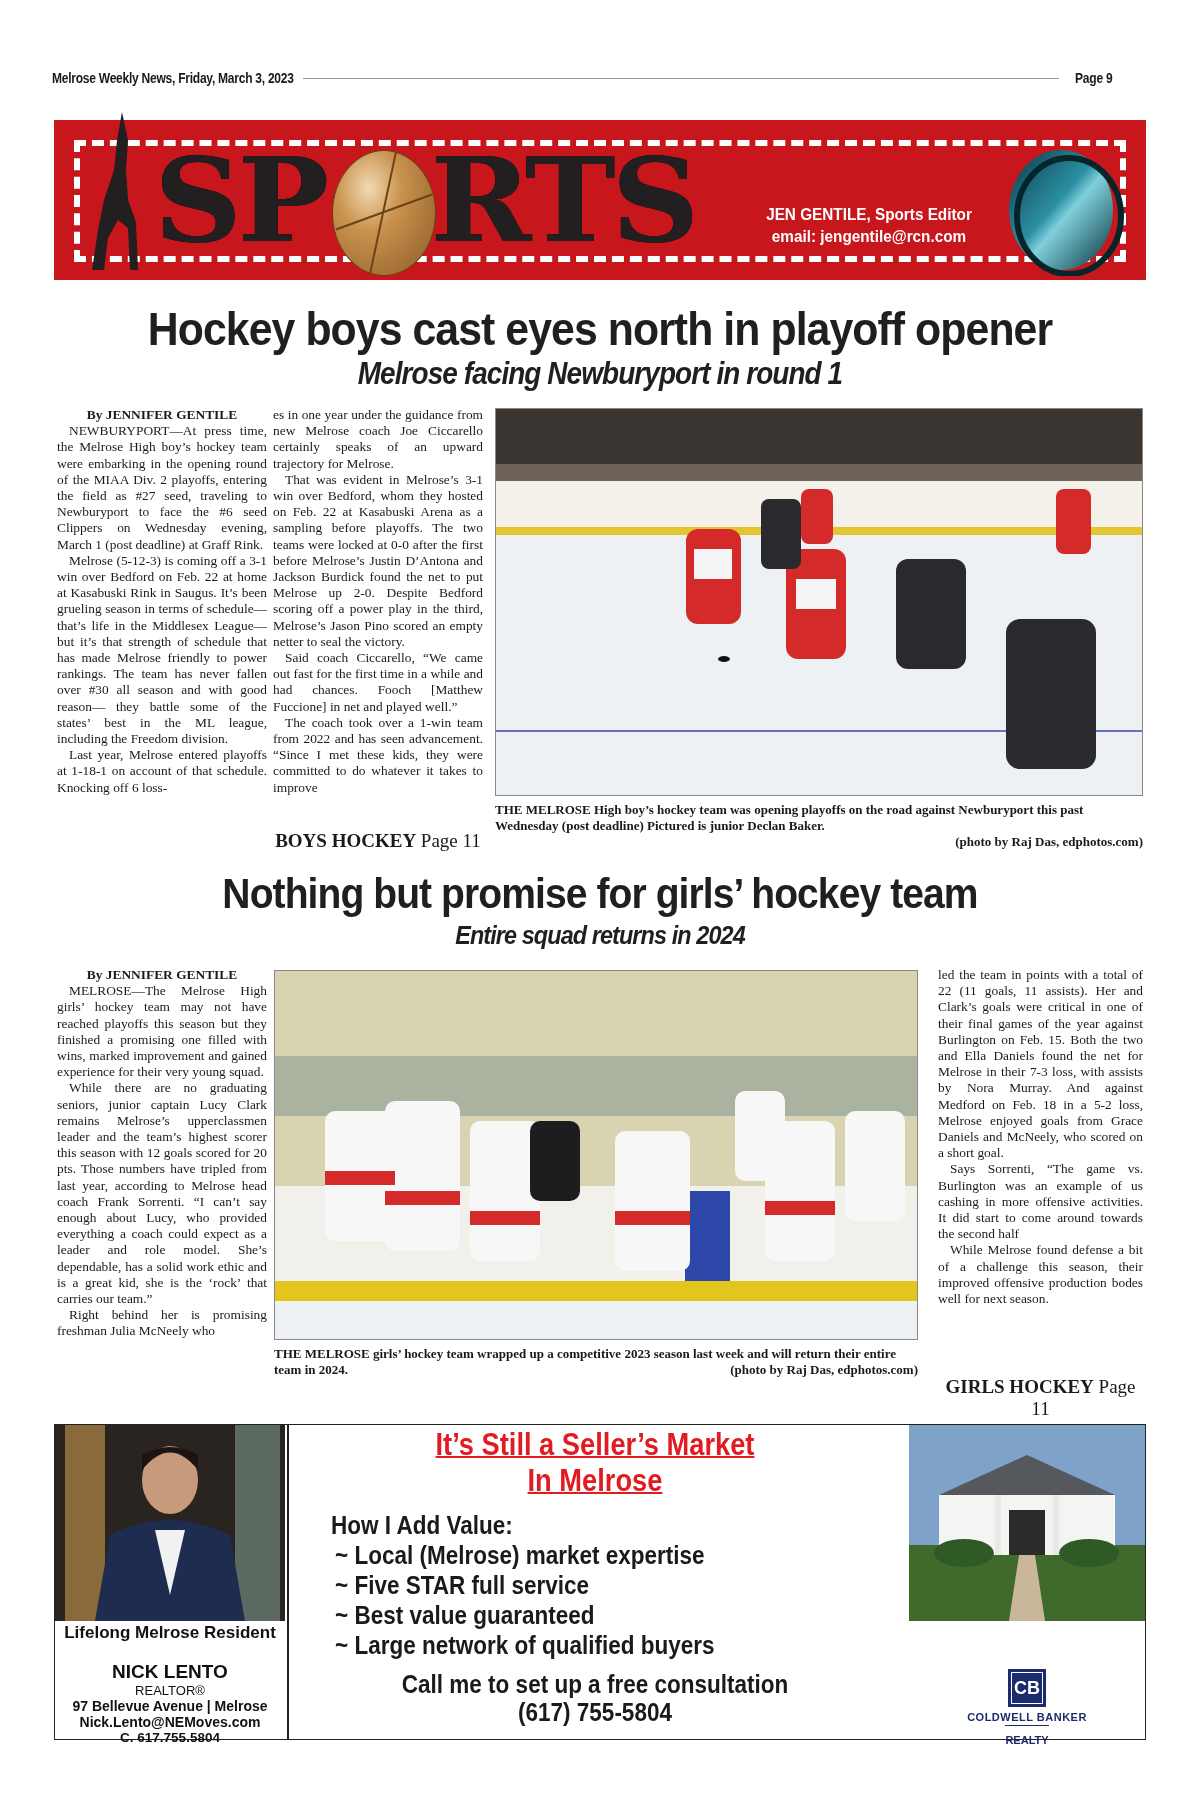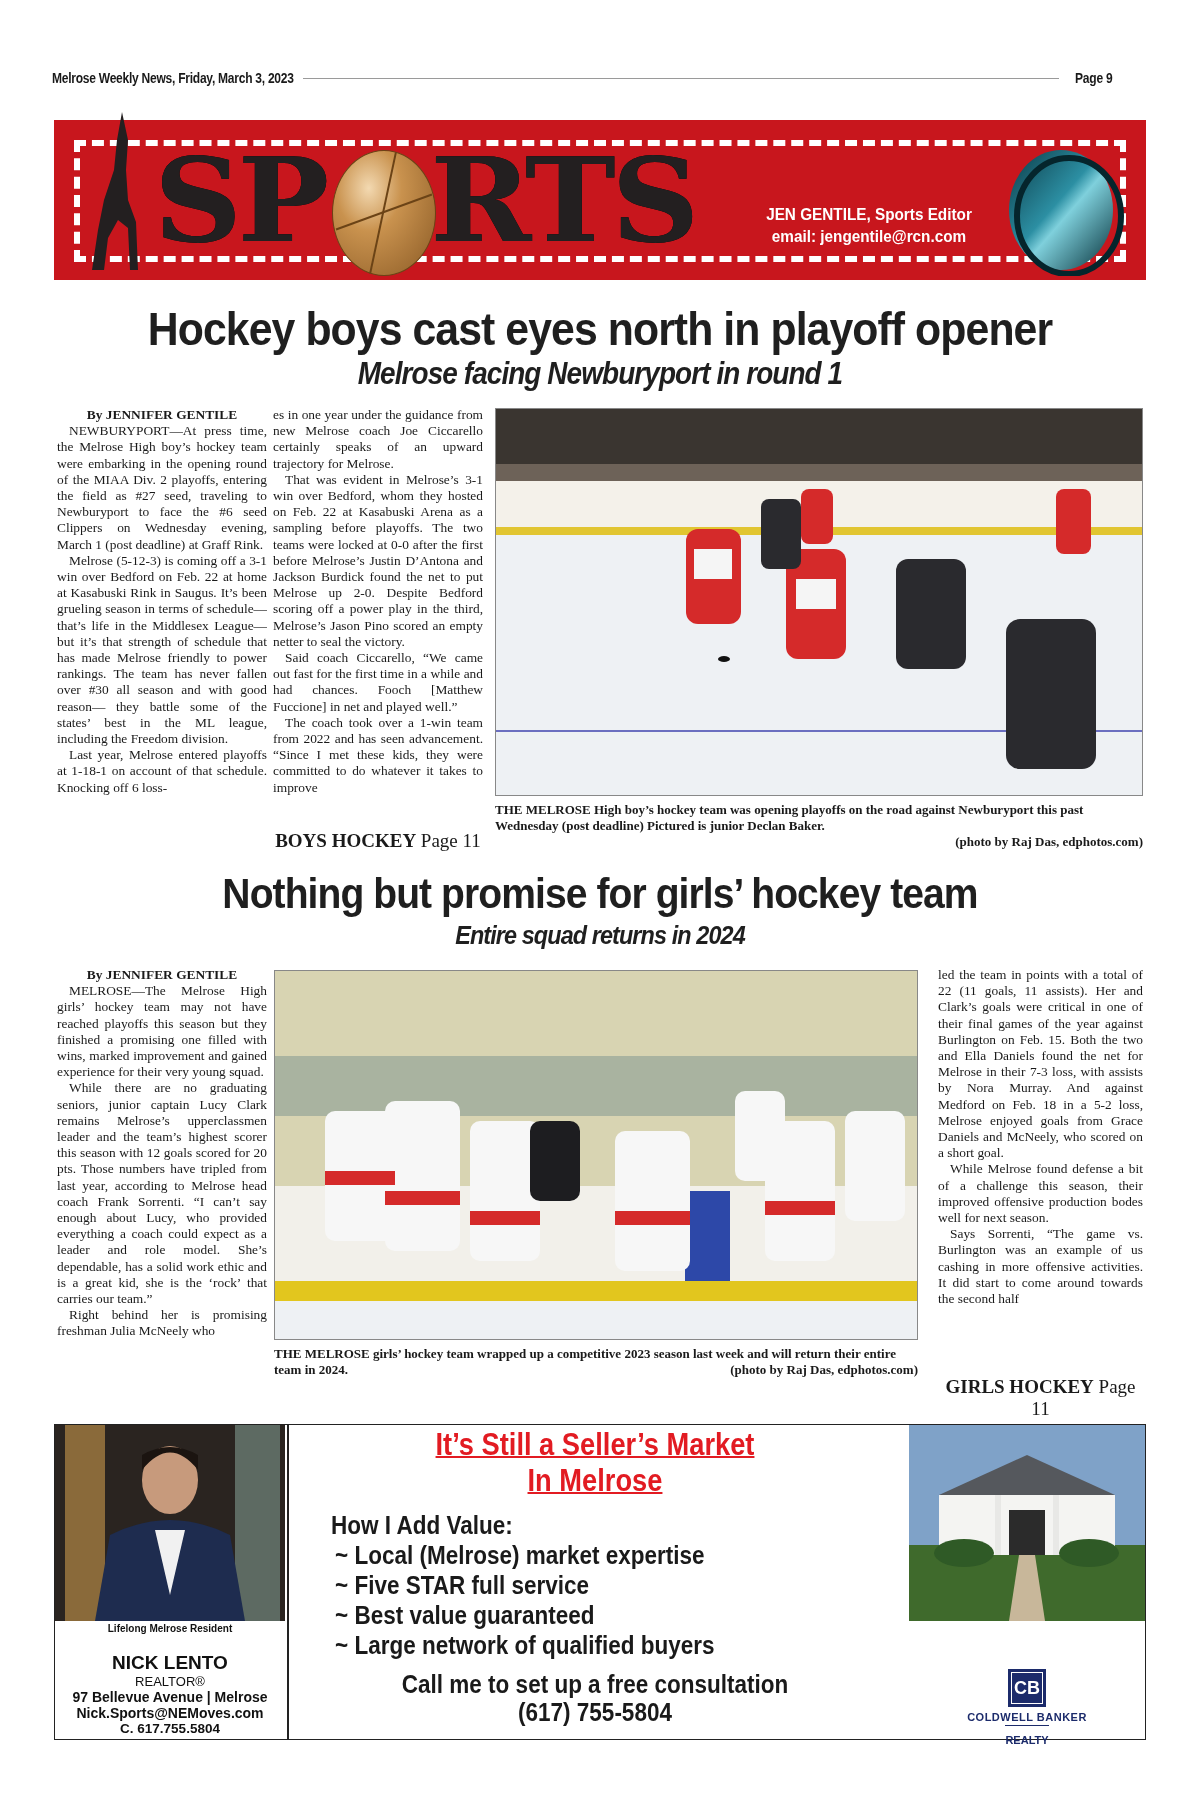--- a/index.html
+++ b/index.html
@@ -40,21 +40,21 @@
 
   
   .photo { position: absolute; overflow: hidden; border: 1px solid #888; }
   .caption { position: absolute; font-weight: bold; font-size: 13px; line-height: 16px; }
   .credit { text-align: right; display: block; }
 
   
   .ad { position: absolute; left: 54px; top: 1424px; width: 1092px; height: 316px; border: 1.5px solid #222; }
   .ad-photo { position: absolute; left: 0; top: 0; width: 230px; height: 196px; overflow: hidden; }
   .ad-left-text { position: absolute; left: 0; top: 198px; width: 230px; text-align: center; font-family: "Liberation Sans", sans-serif; color: #111; }
-  .ad-left-text .l1 { font-weight: bold; font-size: 10px; }
+  .ad-left-text .l1 { font-weight: bold; font-size: 17px; }
   .ad-left-text .l2 { font-weight: bold; font-size: 19px; margin-top: 18px; }
   .ad-left-text .l3 { font-size: 13px; }
   .ad-left-text .l4, .ad-left-text .l5 { font-size: 14px; font-weight: bold; }
   .ad-left-text .l6 { font-weight: bold; font-size: 13.5px; }
   .ad-divider-l { position: absolute; left: 232px; top: 0; bottom: 0; width: 1.5px; background: #222; }
   .ad-center { position: absolute; left: 250px; top: 0; width: 580px; font-family: "Liberation Sans", sans-serif; }
   .ad-title { text-align: center; color: #e21b22; font-weight: bold; font-size: 31px; line-height: 36px; text-decoration: underline; text-decoration-thickness: 2px; transform: scaleX(0.88); }
   .ad-value-head { font-weight: bold; font-size: 25px; margin: 12px 0 0 26px; transform: scaleX(0.9); transform-origin: left; }
   .ad-bullets { list-style: none; margin-left: 30px; transform: scaleX(0.9); transform-origin: left; }
   .ad-bullets li { font-weight: bold; font-size: 25px; line-height: 30px; }
@@ -156,22 +156,22 @@
 <h2 class="headline sub2">Entire squad returns in 2024</h2>
 
 <div class="col" style="left:57px; top:967px; width:210px;">
   <p class="byline">By JENNIFER GENTILE</p>
   <p>MELROSE—The Melrose High girls’ hockey team may not have reached playoffs this season but they finished a promising one filled with wins, marked improvement and gained experience for their very young squad.</p>
   <p>While there are no graduating seniors, junior captain Lucy Clark remains Melrose’s upperclassmen leader and the team’s highest scorer this season with 12 goals scored for 20 pts. Those numbers have tripled from last year, according to Melrose head coach Frank Sorrenti. “I can’t say enough about Lucy, who provided everything a coach could expect as a leader and role model. She’s dependable, has a solid work ethic and is a great kid, she is the ‘rock’ that carries our team.”</p>
   <p>Right behind her is promising freshman Julia McNeely who</p>
 </div>
 <div class="col" style="left:938px; top:967px; width:205px;">
   <p style="text-indent:0">led the team in points with a total of 22 (11 goals, 11 assists). Her and Clark’s goals were critical in one of their final games of the year against Burlington on Feb. 15. Both the two and Ella Daniels found the net for Melrose in their 7-3 loss, with assists by Nora Murray. And against Medford on Feb. 18 in a 5-2 loss, Melrose enjoyed goals from Grace Daniels and McNeely, who scored on a short goal.</p>
+  <p>Says Sorrenti, “The game vs. Burlington was an example of us cashing in more offensive activities. It did start to come around towards the second half</p>
   <p>While Melrose found defense a bit of a challenge this season, their improved offensive production bodes well for next season.</p>
-  <p>Says Sorrenti, “The game vs. Burlington was an example of us cashing in more offensive activities. It did start to come around towards the second half</p>
 </div>
 <div class="jump" style="left:938px; top:1376px; width:205px;">
   <b>GIRLS HOCKEY</b> <span>Page 11</span>
 </div>
 
 <div class="photo" style="left:274px; top:970px; width:644px; height:370px;">
   <svg width="644" height="370" viewBox="0 0 644 370">
     <rect x="0" y="0" width="644" height="215" fill="#d8d4b2"></rect>
     <rect x="0" y="85" width="644" height="60" fill="#a9b3a0"></rect>
     <rect x="0" y="215" width="644" height="120" fill="#f2f0ea"></rect>
@@ -212,21 +212,21 @@
       <path d="M100 105 L115 170 L130 105 Z" fill="#f1f1f1"></path>
       <ellipse cx="115" cy="55" rx="28" ry="34" fill="#c79a7c"></ellipse>
       <path d="M87 45 Q115 10 143 45 L143 30 Q115 14 87 30 Z" fill="#1b1410"></path>
     </svg>
   </div>
   <div class="ad-left-text">
     <div class="l1">Lifelong Melrose Resident</div>
     <div class="l2">NICK LENTO</div>
     <div class="l3">REALTOR®</div>
     <div class="l4">97 Bellevue Avenue | Melrose</div>
-    <div class="l5">Nick.Sports@NEMoves.com</div>
+    <div class="l5">Nick.Lento@NEMoves.com</div>
     <div class="l6">C. 617.755.5804</div>
   </div>
   <div class="ad-divider-l"></div>
 
   <div class="ad-center">
     <div class="ad-title" style="margin-top:2px;">It’s Still a Seller’s Market</div>
     <div class="ad-title">In Melrose</div>
     <div class="ad-value-head">How I Add Value:</div>
     <ul class="ad-bullets">
       <li>~ Local (Melrose) market expertise</li>

